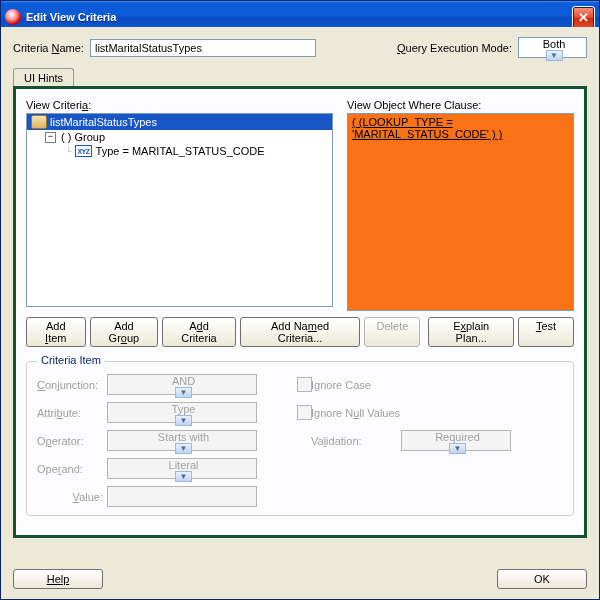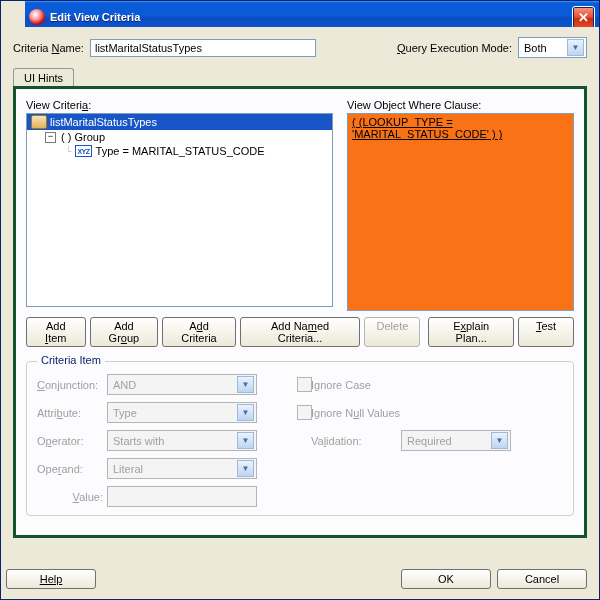--- a/index.html
+++ b/index.html
@@ -1,17 +1,17 @@
 <!DOCTYPE html>
 <html><head>
 <meta charset="utf-8">
 <style>
   html,body{margin:0;padding:0;font-family:"Tahoma","Segoe UI",Arial,sans-serif;font-size:11px;color:#000;background:#ece9d8;}
   .window{width:600px;height:600px;position:relative;background:#ece9d8;border:1px solid #0a246a;box-sizing:border-box;}
-  .titlebar{height:32px;background:linear-gradient(to bottom,#3a95ff 0%,#0a5bd8 6%,#0a5bd8 45%,#0a4cc0 55%,#0a5bd8 100%);display:flex;align-items:center;padding:0 4px;color:#fff;font-weight:bold;margin-left:24px;}
+  .titlebar{height:32px;background:linear-gradient(to bottom,#3a95ff 0%,#0a5bd8 6%,#0a5bd8 45%,#0a4cc0 55%,#0a5bd8 100%);display:flex;align-items:center;padding:0 4px;color:#fff;font-weight:bold;}
   .titlebar .ticon{width:16px;height:16px;margin-right:5px;display:flex;align-items:center;justify-content:center;background:radial-gradient(circle at 40% 35%,#fff,#f99,#c00 70%);border-radius:50%;}
   .titlebar .ttxt{flex:1;text-shadow:0 1px 0 #0a246a;}
   .closebtn{width:21px;height:21px;background:linear-gradient(to bottom,#f89b88,#e8482b 50%,#c42e11 51%,#e8482b);border:1px solid #fff;border-radius:3px;display:flex;align-items:center;justify-content:center;color:#fff;font-weight:bold;font-family:Arial;font-size:13px;box-shadow:0 0 0 1px #0a246a inset;}
   .body{position:absolute;top:26px;bottom:0;left:0;right:0;padding:10px 12px 12px 12px;background:#ece9d8;}
   .row{display:flex;align-items:center;gap:6px;margin-bottom:2px;}
   .lbl{color:#000;}
   input[type=text]{font:inherit;padding:2px 4px;border:1px solid #7f9db9;background:#fff;height:18px;box-sizing:border-box;}
   .tabs{display:flex;align-items:flex-end;height:22px;position:relative;margin-top:6px;}
   .tab{padding:3px 10px;border:1px solid #919b9c;border-bottom:none;background:#ece9d8;border-radius:3px 3px 0 0;margin-right:2px;color:#000;position:relative;top:1px;}
   .tab.active{background:#fcfcfe;border-color:#919b9c;z-index:2;}
@@ -27,25 +27,25 @@
   .toggler{display:inline-block;width:9px;height:9px;border:1px solid #7a7a7a;background:#fff;line-height:7px;text-align:center;font-size:9px;margin-right:3px;}
   .xyzicon{display:inline-flex;align-items:center;justify-content:center;font-size:7px;background:#fff;border:1px solid #1855c6;color:#1855c6;padding:0 1px;font-weight:bold;letter-spacing:-0.5px;height:10px;}
   .clausebox{border:1px solid #7f9db9;background:#f97316;height:192px;padding:2px 4px;font-family:inherit;white-space:pre;overflow:auto;text-decoration:underline;}
   .btnrow{display:flex;gap:4px;margin-top:6px;justify-content:center;}
   .btn{font:inherit;padding:2px 7px;border:1px solid #707070;background:linear-gradient(#fff,#ece9d8);border-radius:3px;min-width:40px;text-align:center;}
   .btn.disabled{color:#a0a0a0;border-color:#b5b5b5;}
   .groupbox{border:1px solid #d0d0bf;border-radius:4px;margin-top:14px;padding:12px 10px 8px 10px;position:relative;}
   .groupbox .legend{position:absolute;top:-8px;left:10px;background:#fcfcfe;padding:0 4px;color:#0a246a;}
   .formgrid{display:grid;grid-template-columns:70px 150px 40px 14px 90px 110px;row-gap:7px;align-items:center;}
   .formgrid .flbl{color:#a0a0a0;text-align:left;}
-  .fakeselect{border:1px solid #b5b5b5;background:#f4f4f4;height:19px;display:flex;align-items:center;justify-content:space-between;padding:0 2px 0 5px;color:#a0a0a0;}
+  .fakeselect{border:1px solid #b5b5b5;background:#f4f4f4;height:19px;display:flex;align-items:center;justify-content:space-between;padding:0 2px 0 5px;color:#a0a0a0;flex-direction:column;}
   .fakeselect .arrow{width:15px;height:15px;background:linear-gradient(#eaf2fd,#bcd5f3);border:1px solid #9fb9db;display:flex;align-items:center;justify-content:center;color:#4a6b99;font-size:8px;}
   .chk{width:13px;height:13px;border:1px solid #b5b5b5;background:#f4f4f4;display:inline-block;}
   .fakeinput{border:1px solid #b5b5b5;background:#f4f4f4;height:19px;}
-  .dlgbtns{position:absolute;bottom:10px;left:5px;right:12px;display:flex;gap:6px;align-items:center;}
+  .dlgbtns{position:absolute;bottom:10px;left:12px;right:12px;display:flex;gap:6px;align-items:center;}
   .dlgbtns .spacer{flex:1;}
   .dlgbtns .btn{min-width:72px;padding:3px 8px;}
   .u{text-decoration:underline;}
 </style>
 </head>
 <body>
 
 <div class="window">
   <div class="titlebar">
     <span class="ticon"></span>
@@ -162,17 +162,16 @@
             <div></div>
         </div>
       </div>
 
     </div>
 
     <div class="dlgbtns">
       <div class="btn"><span class="u">Help</span></div>
       <div class="spacer"></div>
       <div class="btn">OK</div>
-      <div class="btn">Cancel</div>
     </div>
 
   </div>
 </div>
 
 </body></html>

